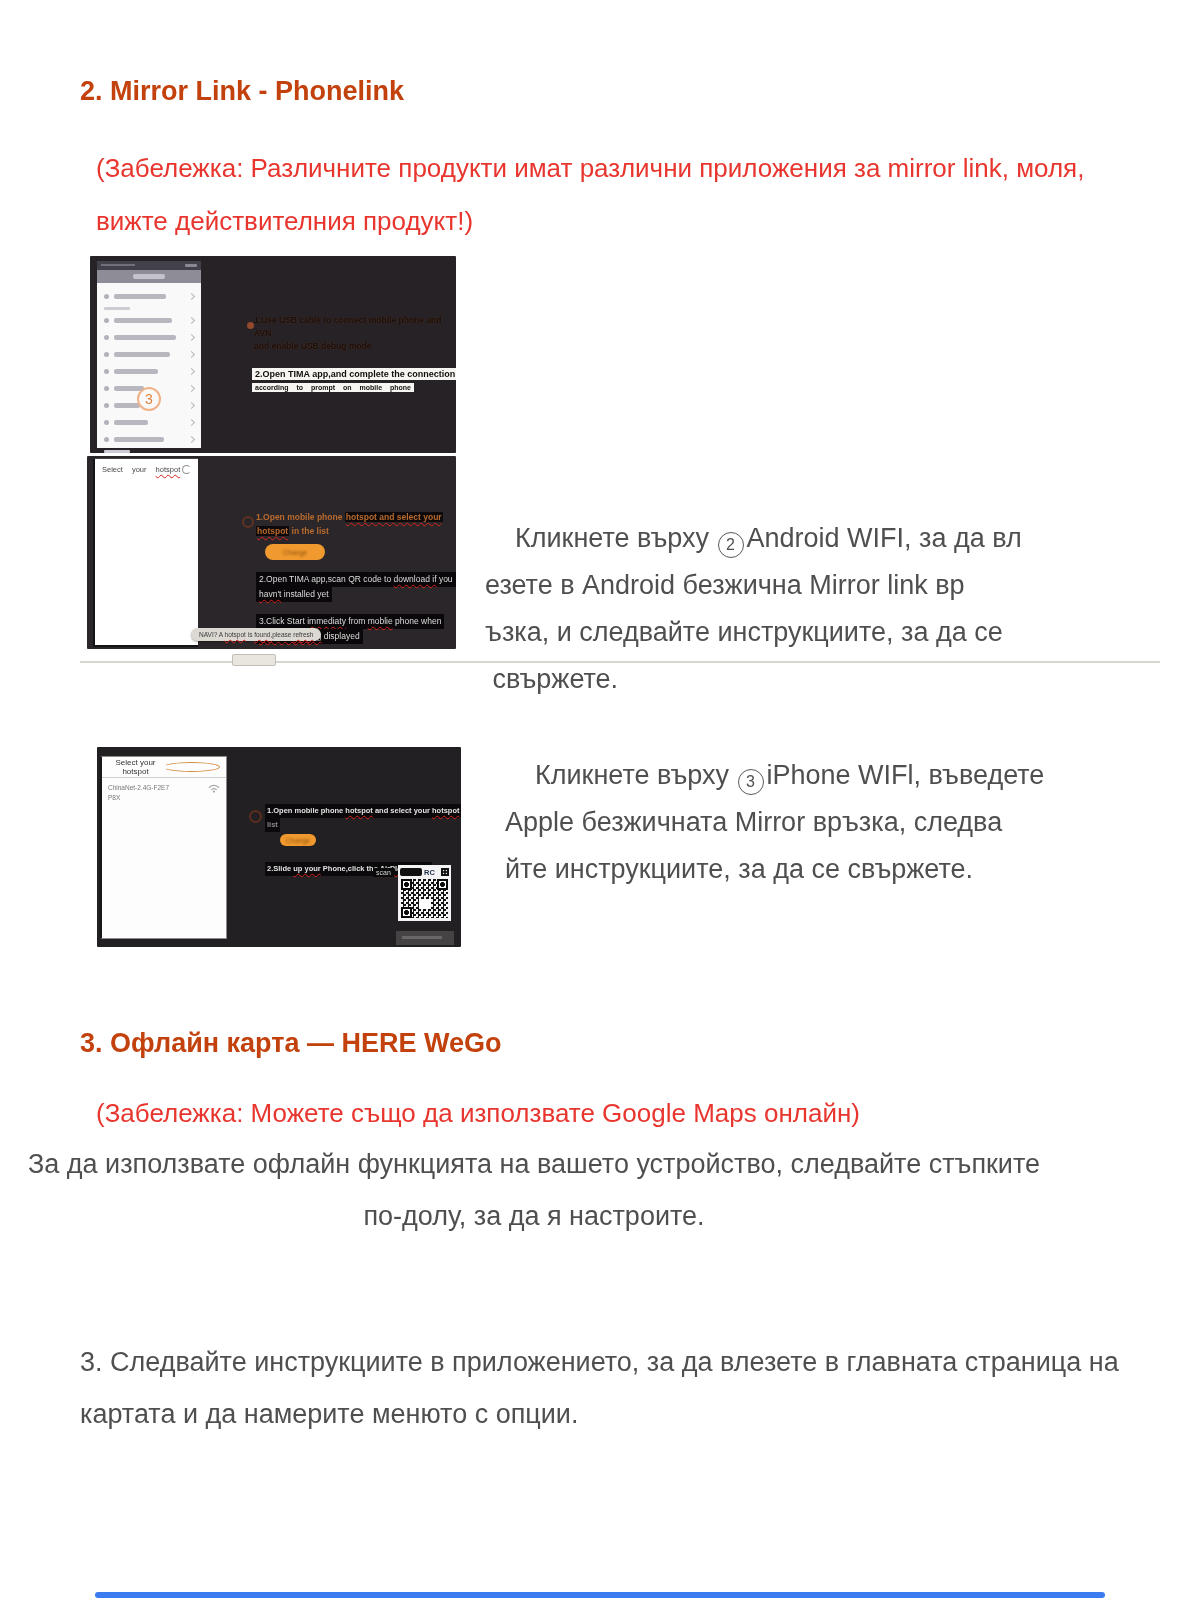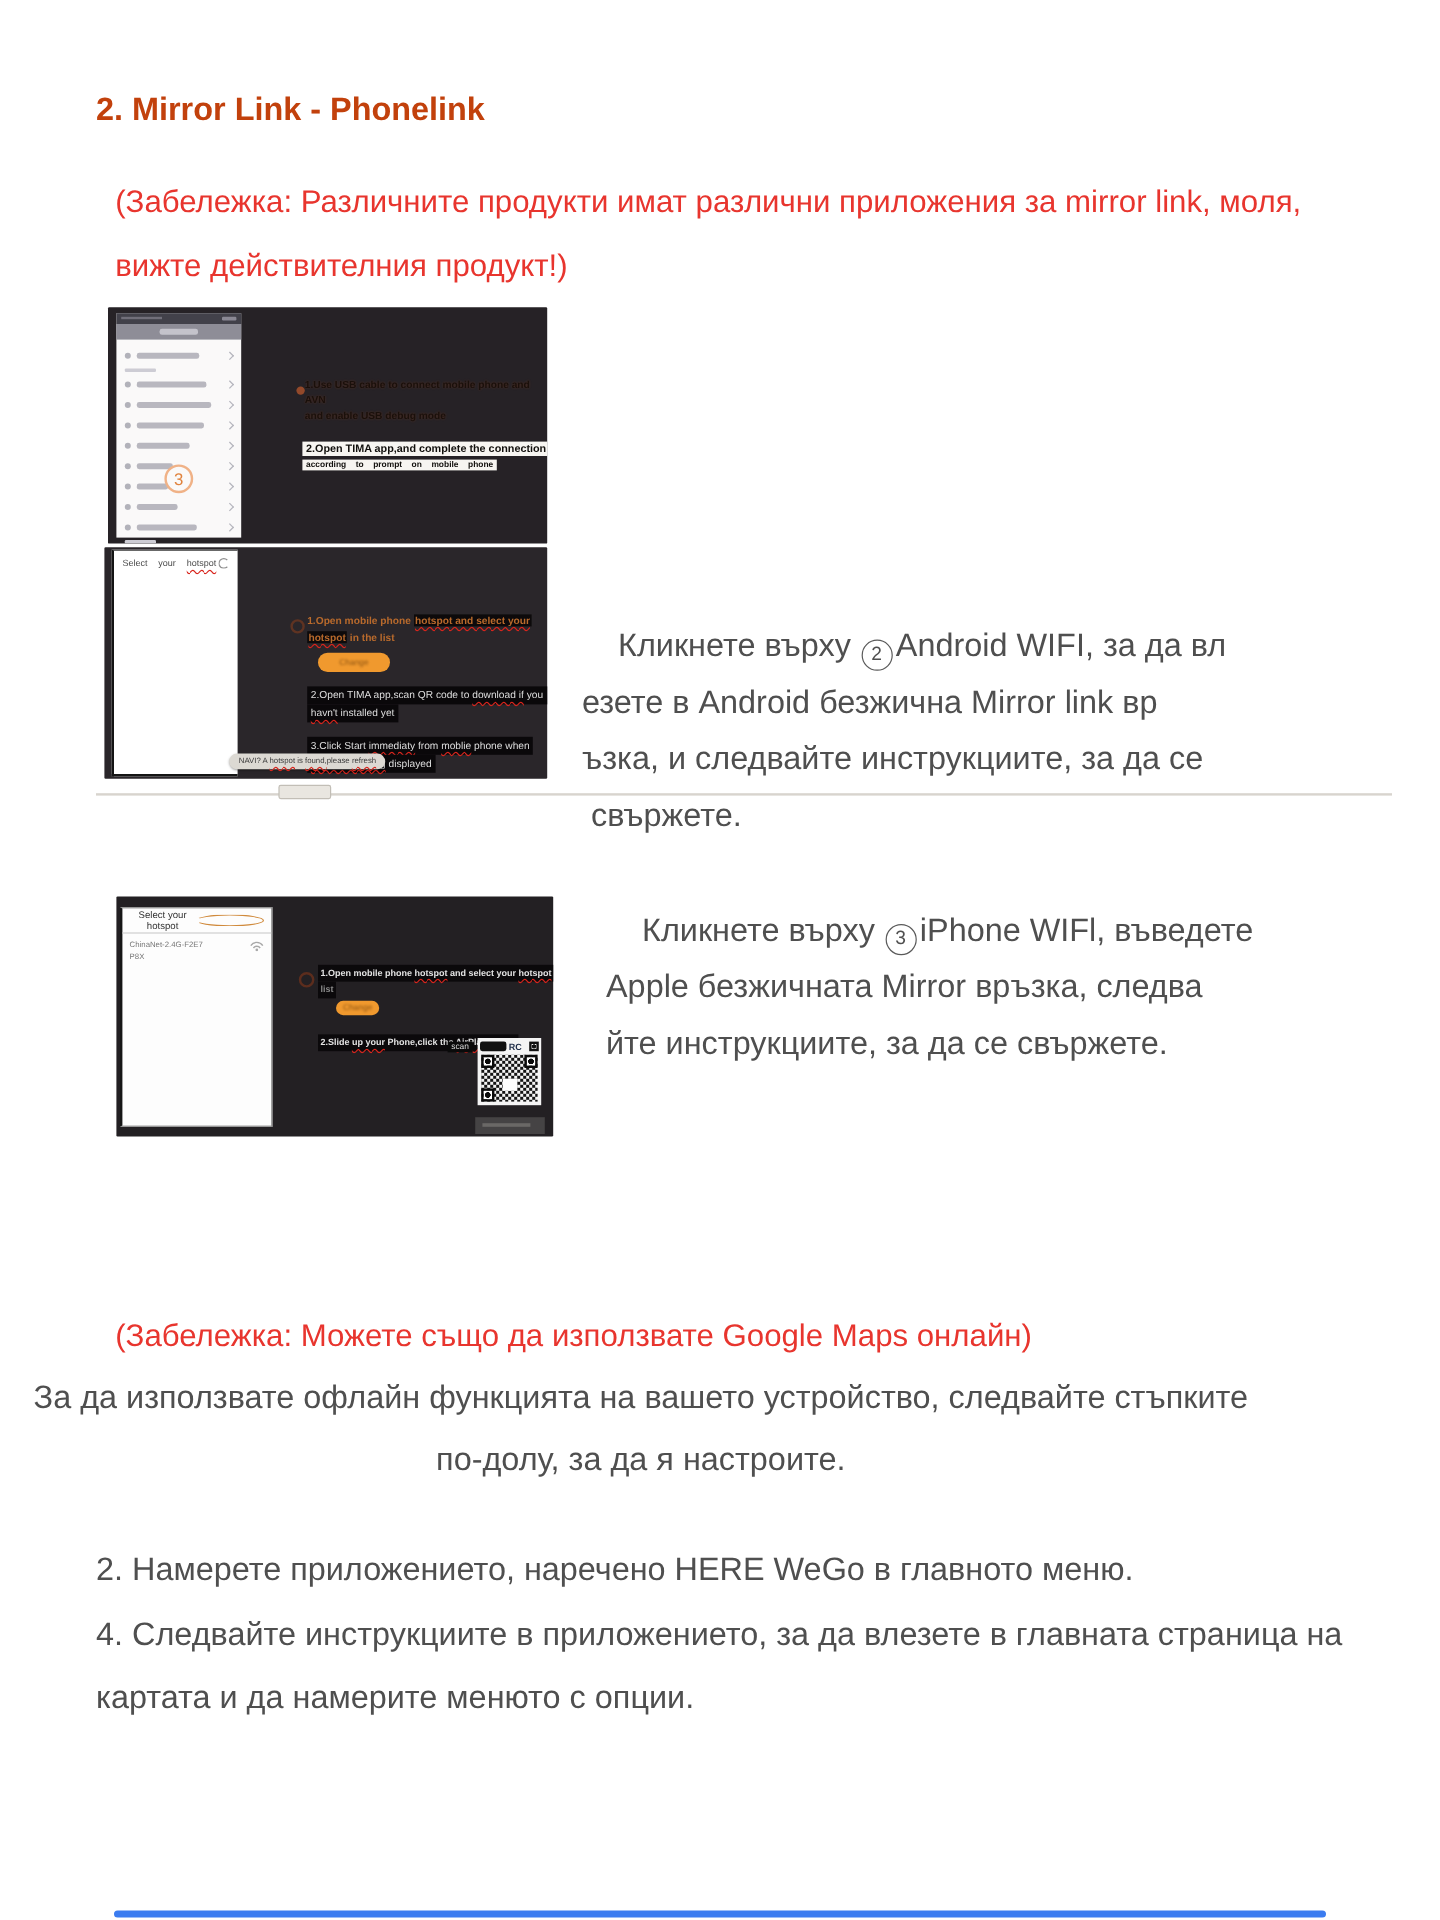--- a/index.html
+++ b/index.html
@@ -296,21 +296,21 @@
           <i class="f tr"></i>
           <i class="f bl"></i>
         <span class="qr-blob"></span>
       </div>
     </div>
     <div class="qr-under">
         <i></i>
       </div>
   </figure>
 
+  <h2 class="heading" style="left:80px;top:1028px;">3. Офлайн карта — HERE WeGo</h2>
   <p class="rednote" style="left:80px;top:1080px;line-height:34px;">(Забележка: Можете също да използвате Google Maps онлайн)</p>
   <p class="intro" style="top:1138px;">За да използвате офлайн функцията на вашето устройство, следвайте стъпките
 по-долу, за да я настроите.</p>
-  <p class="li" style="left:80px;top:1282px;">2. Намерете приложението, наречено HERE WeGo в главното меню.</p>
-  <p class="li" style="left:80px;top:1336px;">4. Следвайте инструкциите в приложението, за да влезете в главната страница на
+  <p class="li" style="left:80px;top:1336px;">3. Следвайте инструкциите в приложението, за да влезете в главната страница на
 картата и да намерите менюто с опции.</p>
 
   <div class="bottom-bar"></div>
 </div>
 
 </body></html>

